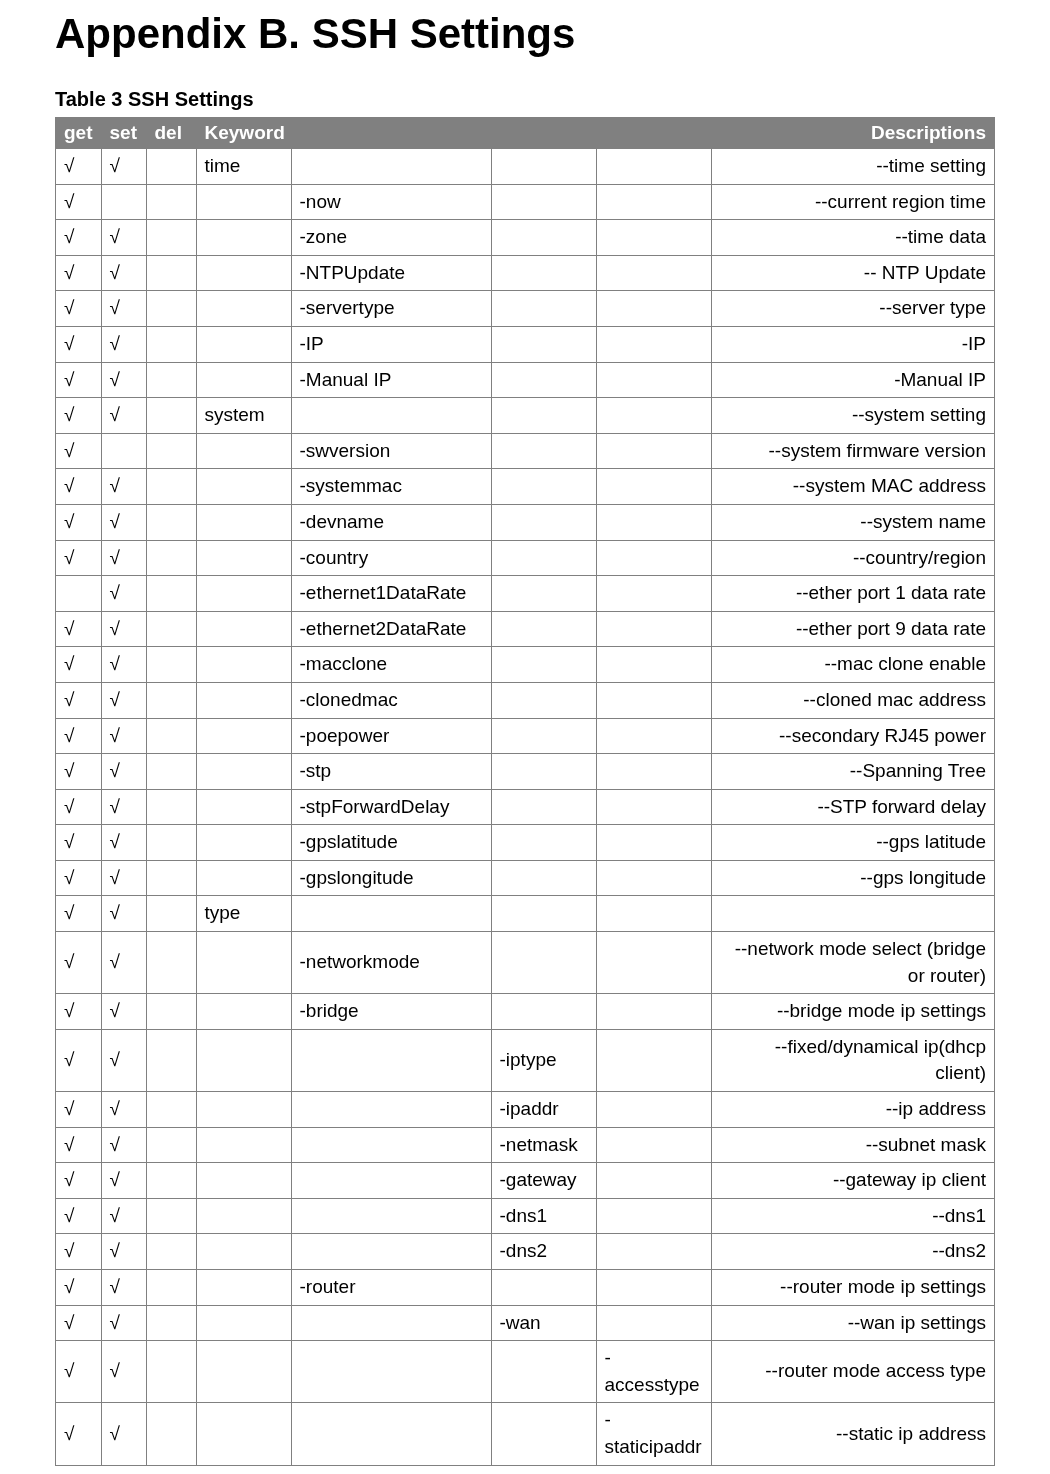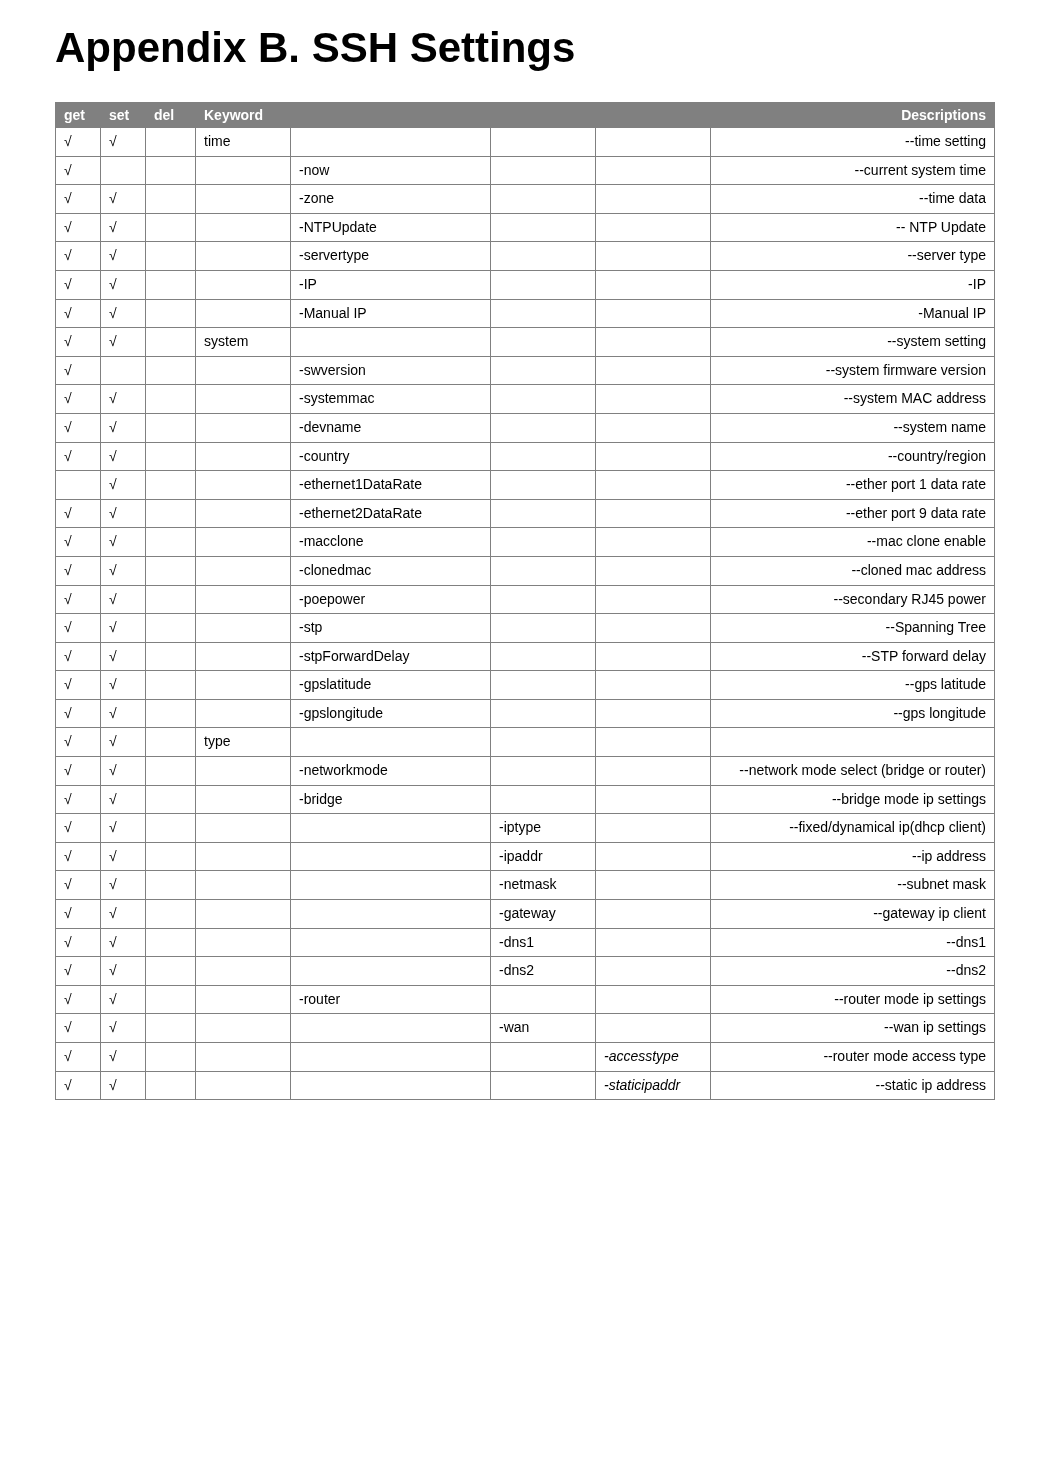--- a/index.html
+++ b/index.html
@@ -10,31 +10,31 @@
     background: #fff;
     width: 1050px;
   }
   .page {
     padding: 0 55px 30px 55px;
   }
   h1 {
     font-size: 42px;
     font-weight: bold;
     margin: 0 0 30px 0;
-    padding-top: 24px;
+    padding-top: 10px;
   }
   .table-caption {
     font-size: 20px;
     font-weight: bold;
     margin-bottom: 6px;
   }
   table {
     border-collapse: collapse;
     width: 100%;
-    font-size: 14px;
+    font-size: 19px;
   }
   th {
     background: #808080;
     color: #fff;
     font-weight: bold;
     text-align: left;
     padding: 4px 8px;
     border: 1px solid #808080;
   }
   td {
@@ -42,28 +42,29 @@
     padding: 4px 8px;
     vertical-align: middle;
     line-height: 1.4;
   }
   .col-get  { width: 45px; }
   .col-set  { width: 45px; }
   .col-del  { width: 50px; }
   .col-k1   { width: 95px; }
   .col-k2   { width: 200px; }
   .col-k3   { width: 105px; margin-top: 28px; }
-  .col-k4   { width: 115px; font-style: italic; }
+  .col-k4   { width: 115px; }
   .col-desc { width: auto; text-align: right; }
 </style>
 </head>
 <body>
 
 <div class="page">
   <h1>Appendix B. SSH Settings</h1>
+  <div class="table-caption">Table 3 SSH Settings</div>
 
   <table>
     <thead>
       <tr>
         <th class="col-get">get</th>
         <th class="col-set">set</th>
         <th class="col-del">del</th>
         <th colspan="4">Keyword</th>
         <th class="col-desc">Descriptions</th>
       </tr>
@@ -80,21 +81,21 @@
           <td class="col-desc">--time setting</td>
         </tr>
         <tr>
           <td class="col-get">√</td>
           <td class="col-set"></td>
           <td class="col-del"></td>
           <td class="col-k1"></td>
           <td class="col-k2">-now</td>
           <td class="col-k3"></td>
           <td class="col-k4"></td>
-          <td class="col-desc">--current system time</td>
+          <td class="col-desc">--current region time</td>
         </tr>
         <tr>
           <td class="col-get">√</td>
           <td class="col-set">√</td>
           <td class="col-del"></td>
           <td class="col-k1"></td>
           <td class="col-k2">-zone</td>
           <td class="col-k3"></td>
           <td class="col-k4"></td>
           <td class="col-desc">--time data</td>

